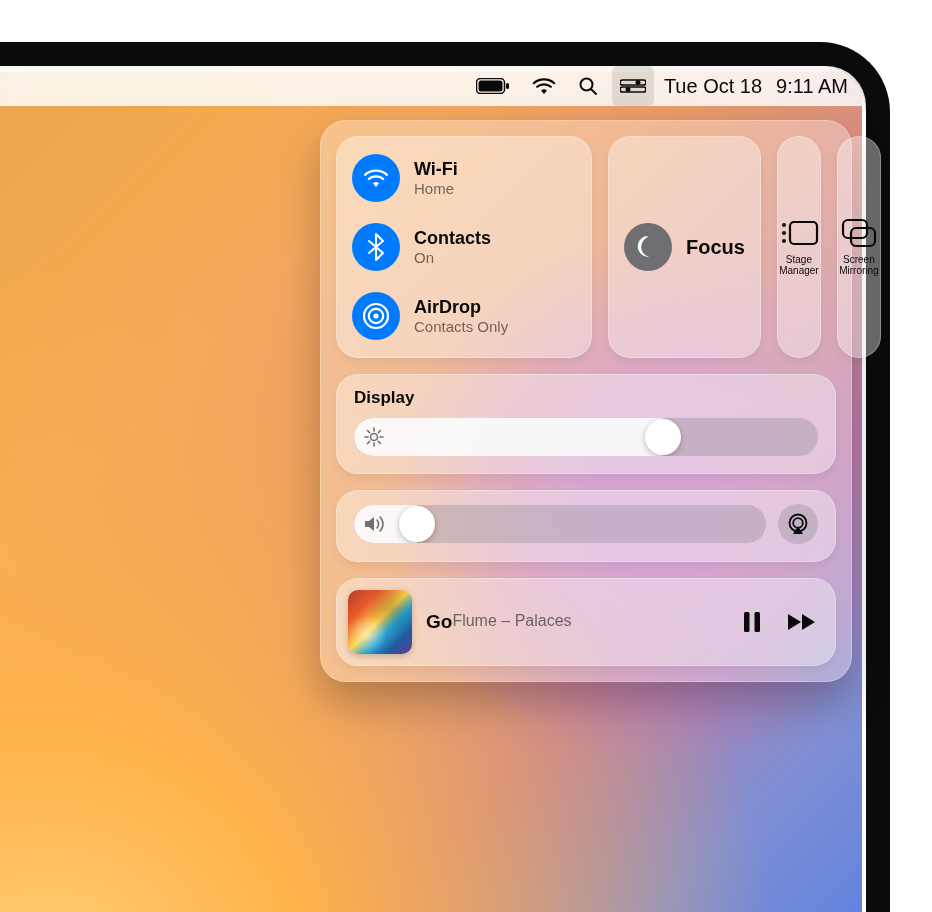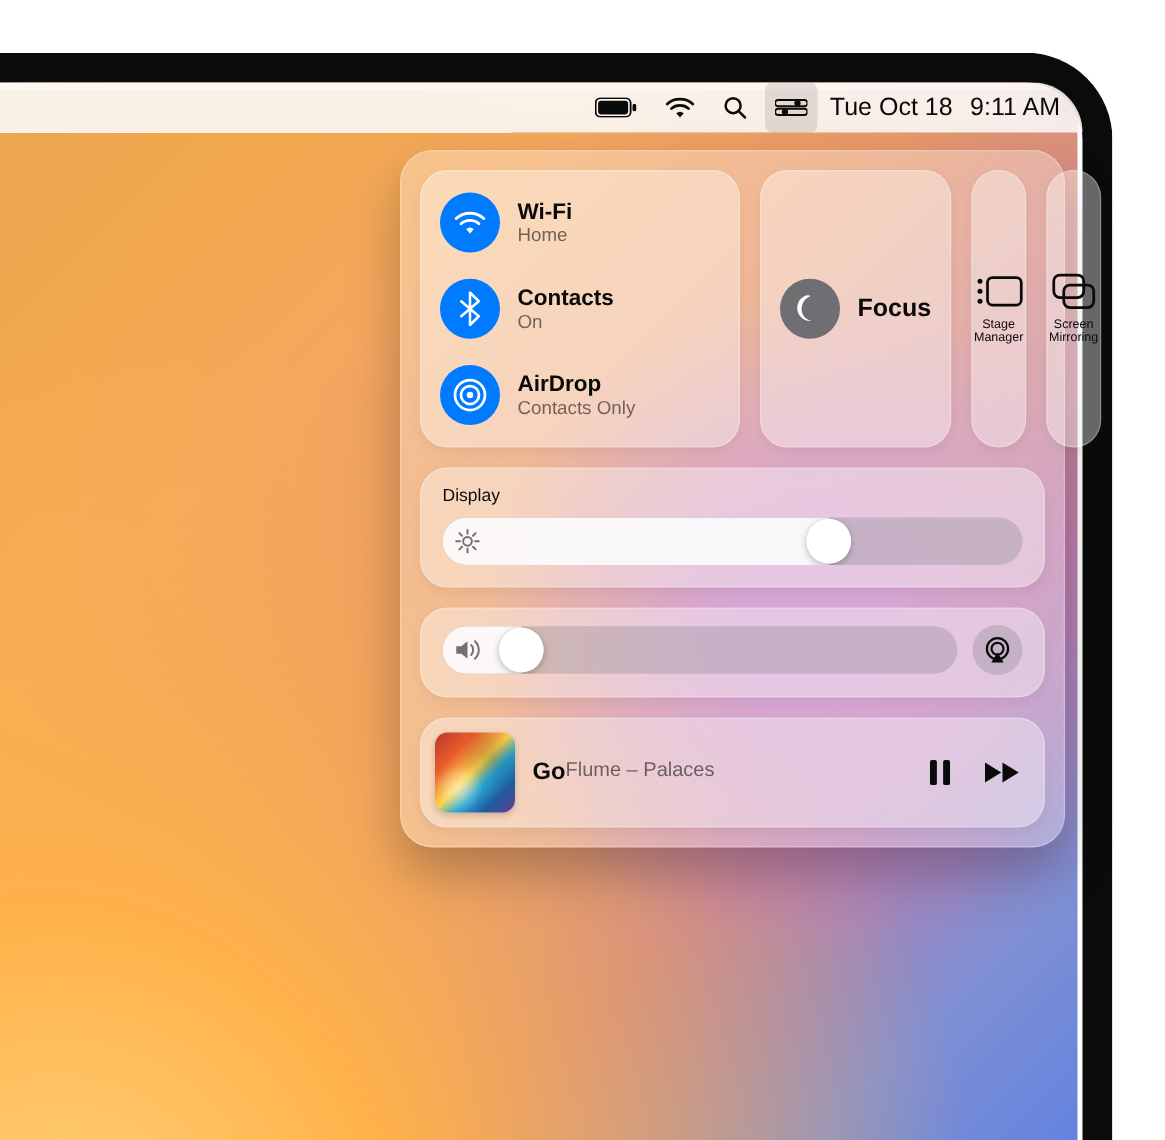--- a/index.html
+++ b/index.html
@@ -123,21 +123,21 @@
     cursor:pointer;
     padding:6px 2px;
   }
   .tile-label { font-size:10px; text-align:center; line-height:1.15; color:#0a0a0a; }
 
   
   .slider-card {
     padding:14px 18px 18px 18px;
     display:flex; flex-direction:column; gap:10px;
   }
-  .slider-title { font-size:14px; font-weight:400; color:#0a0a0a; }
+  .slider-title { font-size:17px; font-weight:700; color:#0a0a0a; }
   .slider-row { display:flex; align-items:center; gap:12px; }
   .slider-track {
     position:relative;
     height:38px;
     border-radius:19px;
     background:rgba(120,120,128,0.28);
     flex:1;
     overflow:hidden;
   }
   .slider-fill {

